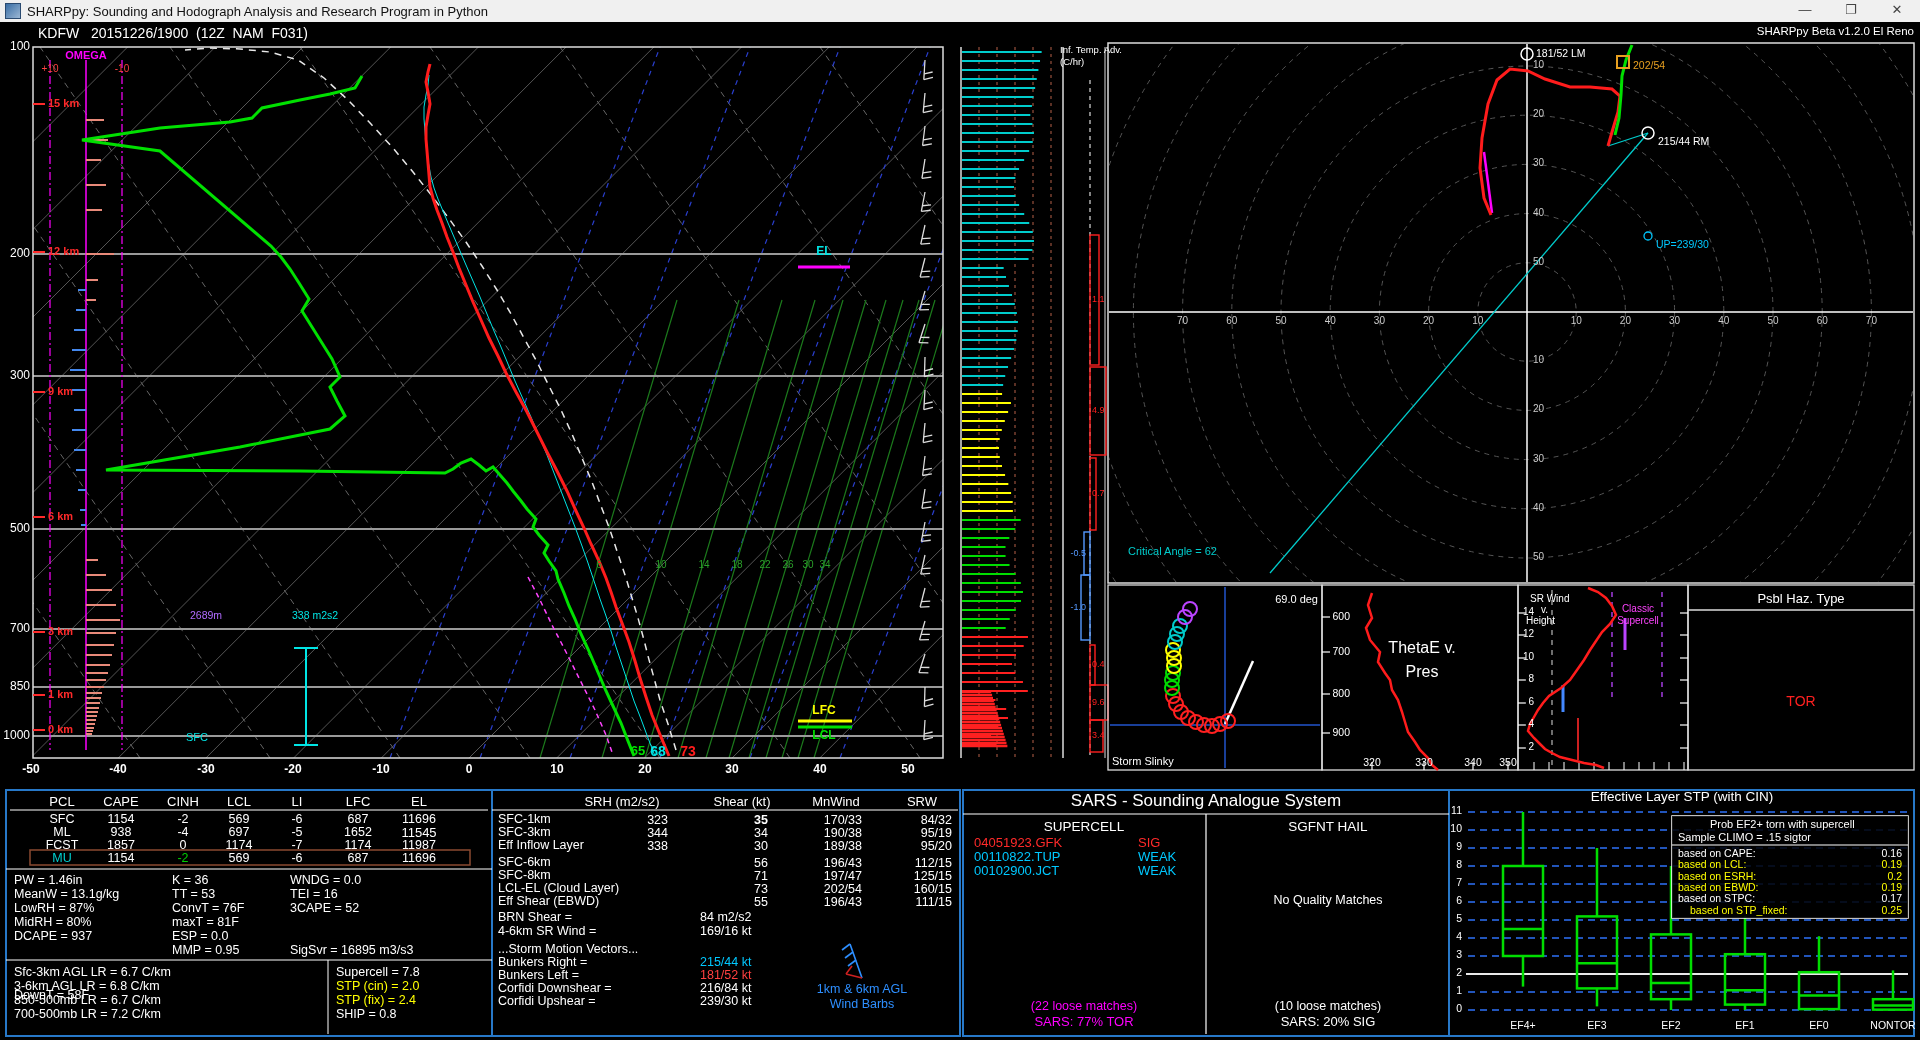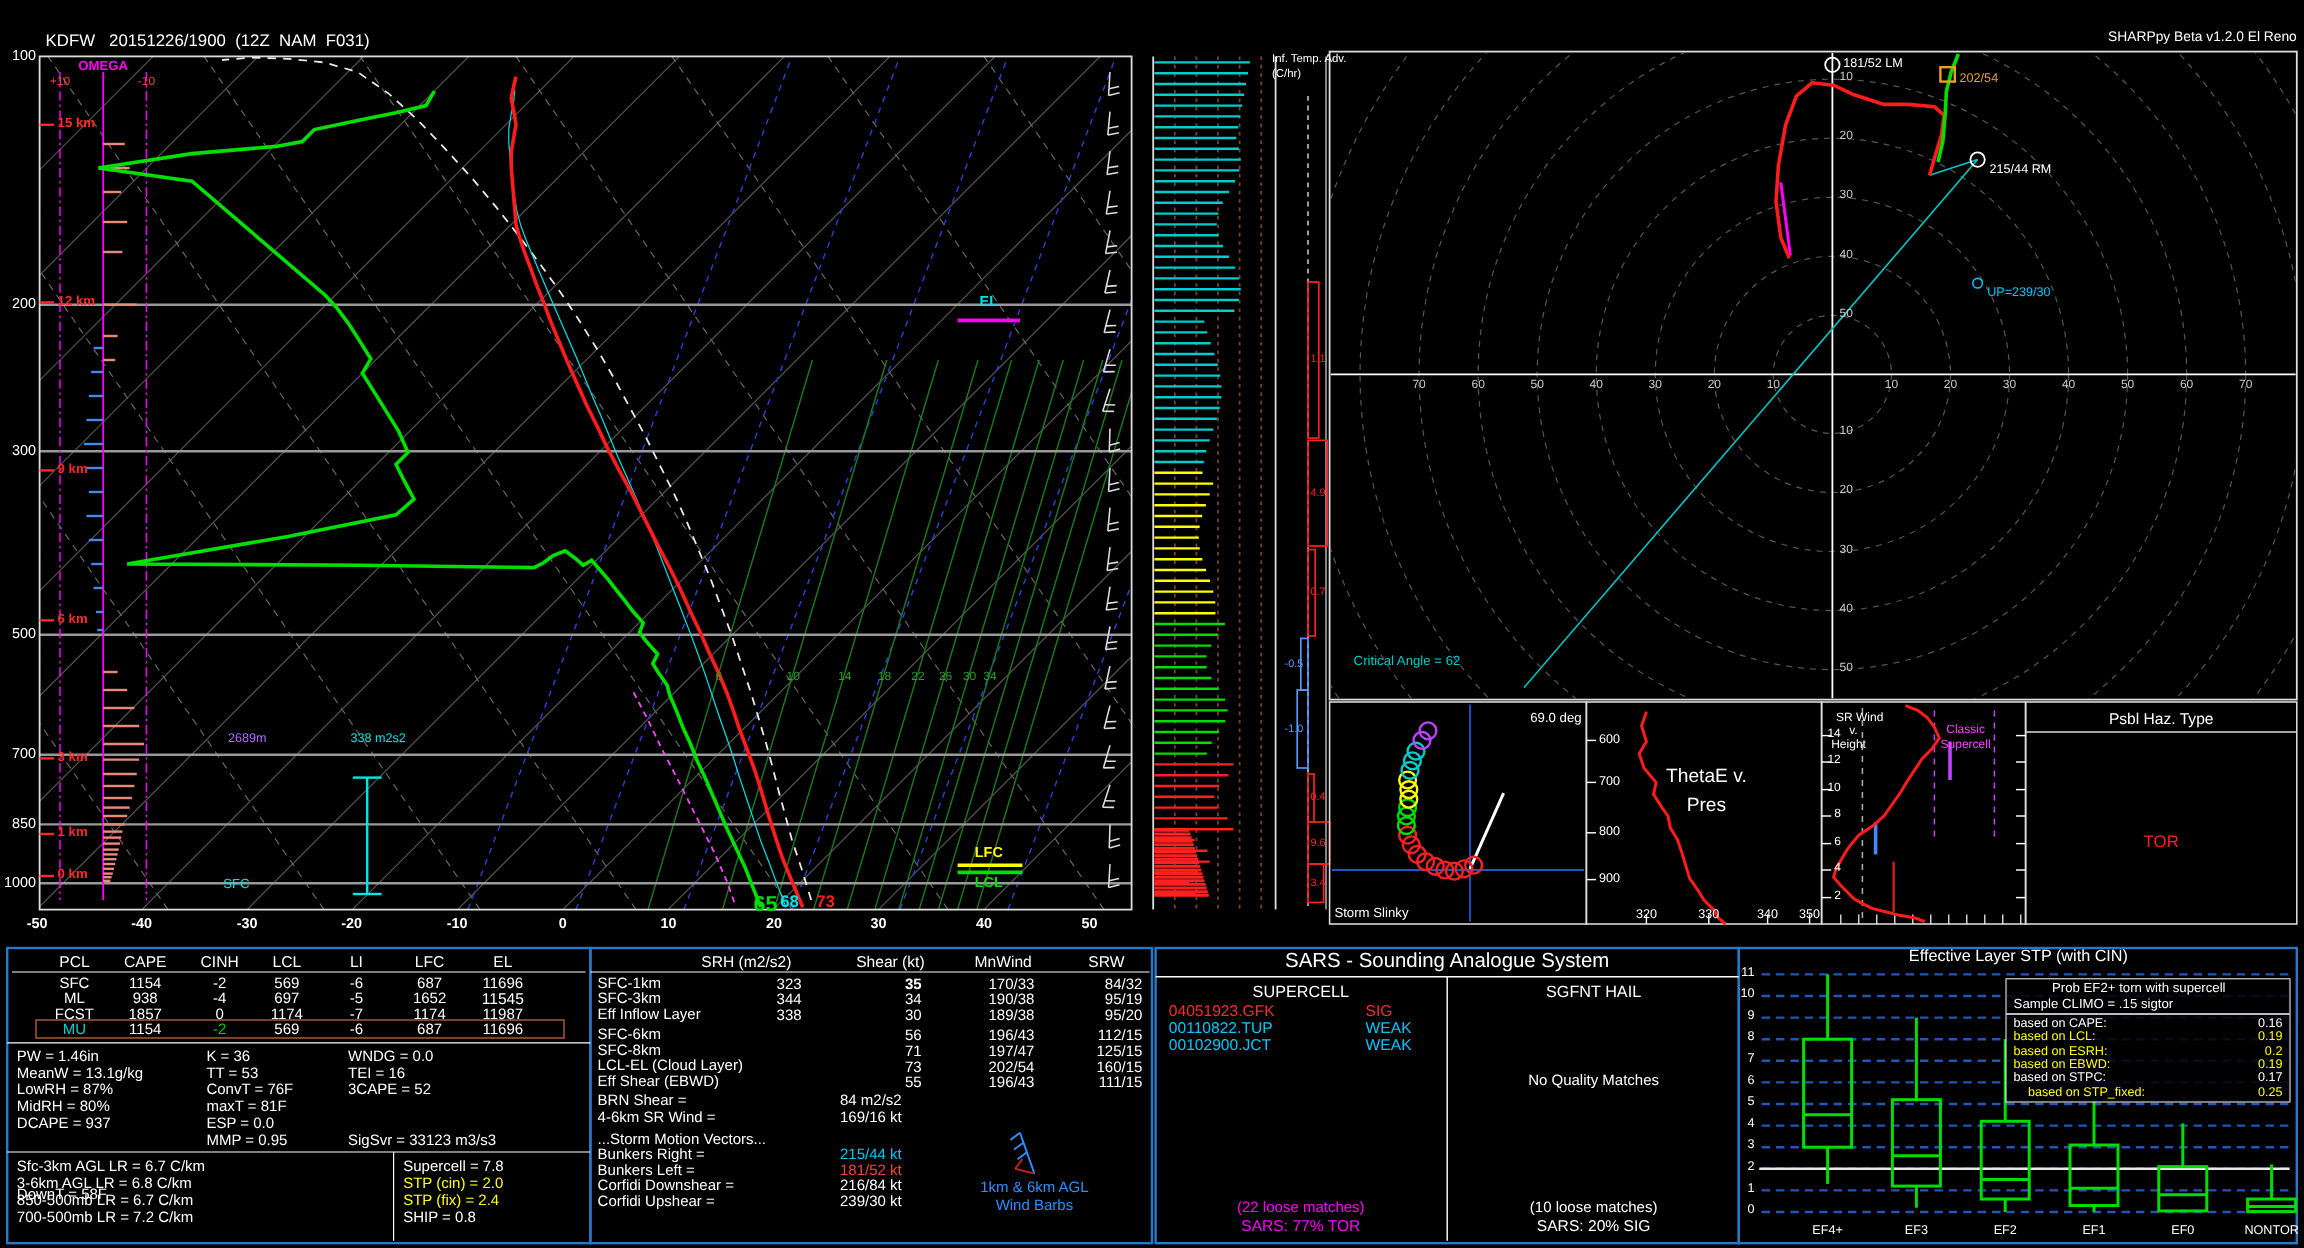--- a/index.html
+++ b/index.html
@@ -12,20 +12,29 @@
   .titlebar .wbtns{margin-left:auto;display:flex;height:22px;}
   .titlebar .wbtn{width:46px;text-align:center;line-height:20px;font-size:13px;color:#444;}
   .lbl{position:absolute;white-space:pre;line-height:1.05;}
   svg{position:absolute;left:0;top:0;}
   #labels{position:absolute;left:0;top:0;width:1920px;height:1040px;pointer-events:none;}
 </style>
 </head>
 <body>
 
 <div id="app">
+  <div class="titlebar">
+    <span class="appicon"></span>
+    <span class="wtitle">SHARPpy: Sounding and Hodograph Analysis and Research Program in Python</span>
+    <span class="wbtns">
+      <span class="wbtn">—</span>
+      <span class="wbtn">❐</span>
+      <span class="wbtn">✕</span>
+    </span>
+  </div>
 
   <svg id="gfx" width="1920" height="1040">
       <clipPath id="skclip">
         <rect x="33" y="47" width="910" height="711"></rect>
       </clipPath>
       <g clip-path="url(#skclip)">
         <line x1="-583.3999999999999" y1="758" x2="127.60000000000014" y2="47" stroke="#555" stroke-width="1"></line>
         <line x1="-495.69999999999993" y1="758" x2="215.30000000000007" y2="47" stroke="#555" stroke-width="1"></line>
         <line x1="-408" y1="758" x2="303" y2="47" stroke="#555" stroke-width="1"></line>
         <line x1="-320.29999999999995" y1="758" x2="390.70000000000005" y2="47" stroke="#555" stroke-width="1"></line>
@@ -586,21 +595,21 @@
       <div class="lbl" style="left: 765px; top: 560px; font-size: 10px; color: rgb(42, 160, 42); transform: translateX(-50%);">22</div>
       <div class="lbl" style="left: 788px; top: 560px; font-size: 10px; color: rgb(42, 160, 42); transform: translateX(-50%);">26</div>
       <div class="lbl" style="left: 808px; top: 560px; font-size: 10px; color: rgb(42, 160, 42); transform: translateX(-50%);">30</div>
       <div class="lbl" style="left: 825px; top: 560px; font-size: 10px; color: rgb(42, 160, 42); transform: translateX(-50%);">34</div>
       <div class="lbl" style="left: 824px; top: 245px; font-size: 12px; color: rgb(0, 229, 229); font-weight: bold; transform: translateX(-50%);">EL</div>
       <div class="lbl" style="left: 824px; top: 704px; font-size: 12px; color: rgb(255, 255, 0); font-weight: bold; transform: translateX(-50%);">LFC</div>
       <div class="lbl" style="left: 824px; top: 729px; font-size: 12px; color: rgb(0, 224, 0); font-weight: bold; transform: translateX(-50%);">LCL</div>
       <div class="lbl" style="left: 186px; top: 732px; font-size: 11px; color: rgb(0, 229, 229);">SFC</div>
       <div class="lbl" style="left: 190px; top: 610px; font-size: 10.5px; color: rgb(176, 108, 255);">2689m</div>
       <div class="lbl" style="left: 292px; top: 610px; font-size: 10.5px; color: rgb(0, 229, 229);">338 m2s2</div>
-      <div class="lbl" style="left: 638px; top: 744px; font-size: 18px; color: rgb(0, 224, 0); font-weight: bold; transform: translateX(-50%);">65</div>
+      <div class="lbl" style="left: 638px; top: 744px; font-size: 13px; color: rgb(0, 224, 0); font-weight: bold; transform: translateX(-50%);">65</div>
       <div class="lbl" style="left: 658px; top: 744px; font-size: 14px; color: rgb(0, 229, 229); font-weight: bold; transform: translateX(-50%);">68</div>
       <div class="lbl" style="left: 688px; top: 744px; font-size: 14px; color: rgb(255, 28, 28); font-weight: bold; transform: translateX(-50%);">73</div>
       <div class="lbl" style="left: 1060px; top: 45px; font-size: 9.5px; color: rgb(255, 255, 255);">Inf. Temp. Adv.</div>
       <div class="lbl" style="left: 1060px; top: 57px; font-size: 9.5px; color: rgb(255, 255, 255);">(C/hr)</div>
       <div class="lbl" style="left: 1092px; top: 295px; font-size: 9px; color: rgb(255, 32, 32);">1.1</div>
       <div class="lbl" style="left: 1092px; top: 406px; font-size: 9px; color: rgb(255, 32, 32);">4.9</div>
       <div class="lbl" style="left: 1092px; top: 489px; font-size: 9px; color: rgb(255, 32, 32);">0.7</div>
       <div class="lbl" style="left: 1086px; top: 548.5px; font-size: 9px; color: rgb(85, 153, 255); transform: translateX(-100%);">-0.5</div>
       <div class="lbl" style="left: 1086px; top: 602.5px; font-size: 9px; color: rgb(85, 153, 255); transform: translateX(-100%);">-1.0</div>
       <div class="lbl" style="left: 1092px; top: 660px; font-size: 9px; color: rgb(255, 32, 32);">0.4</div>
@@ -704,21 +713,21 @@
       <div class="lbl" style="left: 14px; top: 944px; font-size: 12.5px; color: rgb(255, 255, 255); margin-top: 45px;">DownT = 58F</div>
       <div class="lbl" style="left: 172px; top: 874px; font-size: 12.5px; color: rgb(255, 255, 255);">K = 36</div>
       <div class="lbl" style="left: 172px; top: 888px; font-size: 12.5px; color: rgb(255, 255, 255);">TT = 53</div>
       <div class="lbl" style="left: 172px; top: 902px; font-size: 12.5px; color: rgb(255, 255, 255);">ConvT = 76F</div>
       <div class="lbl" style="left: 172px; top: 916px; font-size: 12.5px; color: rgb(255, 255, 255);">maxT = 81F</div>
       <div class="lbl" style="left: 172px; top: 930px; font-size: 12.5px; color: rgb(255, 255, 255);">ESP = 0.0</div>
       <div class="lbl" style="left: 172px; top: 944px; font-size: 12.5px; color: rgb(255, 255, 255);">MMP = 0.95</div>
       <div class="lbl" style="left: 290px; top: 874px; font-size: 12.5px; color: rgb(255, 255, 255);">WNDG = 0.0</div>
       <div class="lbl" style="left: 290px; top: 888px; font-size: 12.5px; color: rgb(255, 255, 255);">TEI = 16</div>
       <div class="lbl" style="left: 290px; top: 902px; font-size: 12.5px; color: rgb(255, 255, 255);">3CAPE = 52</div>
-      <div class="lbl" style="left: 290px; top: 944px; font-size: 12.5px; color: rgb(255, 255, 255);">SigSvr = 33123 m3/s3</div>
+      <div class="lbl" style="left: 290px; top: 944px; font-size: 12.5px; color: rgb(255, 255, 255);">SigSvr = 16895 m3/s3</div>
       <div class="lbl" style="left: 14px; top: 966px; font-size: 12.5px; color: rgb(255, 255, 255);">Sfc-3km AGL LR = 6.7 C/km</div>
       <div class="lbl" style="left: 14px; top: 980px; font-size: 12.5px; color: rgb(255, 255, 255);">3-6km AGL LR = 6.8 C/km</div>
       <div class="lbl" style="left: 14px; top: 994px; font-size: 12.5px; color: rgb(255, 255, 255);">850-500mb LR = 6.7 C/km</div>
       <div class="lbl" style="left: 14px; top: 1008px; font-size: 12.5px; color: rgb(255, 255, 255);">700-500mb LR = 7.2 C/km</div>
       <div class="lbl" style="left: 336px; top: 966px; font-size: 12.5px; color: rgb(255, 255, 255);">Supercell = 7.8</div>
       <div class="lbl" style="left: 336px; top: 980px; font-size: 12.5px; color: rgb(255, 255, 0);">STP (cin) = 2.0</div>
       <div class="lbl" style="left: 336px; top: 994px; font-size: 12.5px; color: rgb(255, 255, 0);">STP (fix) = 2.4</div>
       <div class="lbl" style="left: 336px; top: 1008px; font-size: 12.5px; color: rgb(255, 255, 255);">SHIP = 0.8</div>
       <div class="lbl" style="left: 622px; top: 795px; font-size: 13px; color: rgb(255, 255, 255); transform: translateX(-50%);">SRH (m2/s2)</div>
       <div class="lbl" style="left: 742px; top: 795px; font-size: 13px; color: rgb(255, 255, 255); transform: translateX(-50%);">Shear (kt)</div>

